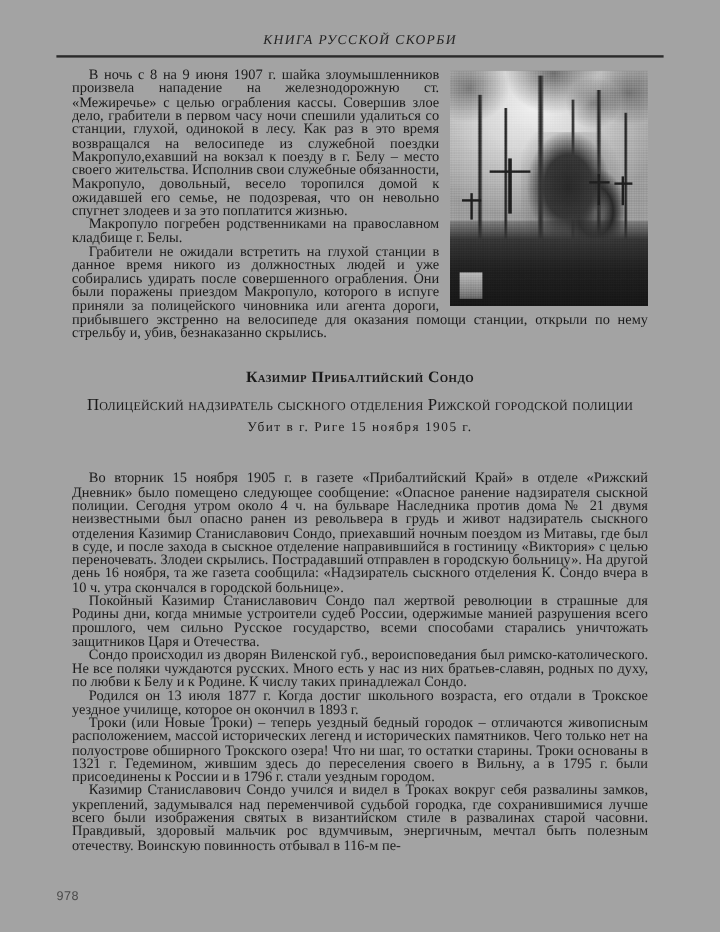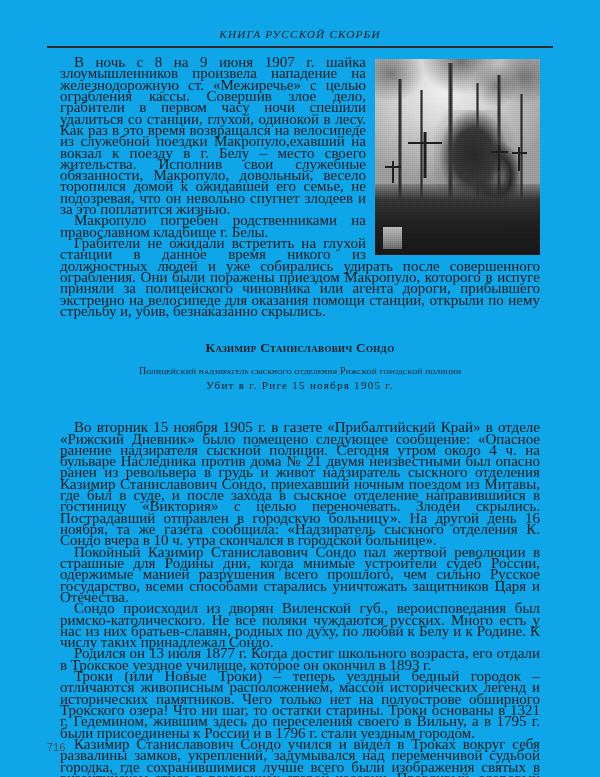--- a/index.html
+++ b/index.html
@@ -12,21 +12,21 @@
     height: 777px;
     position: relative;
     font-family: "Liberation Serif", "DejaVu Serif", serif;
     color: #1a1a1a;
     overflow: hidden;
   }
 
   .page {
     position: absolute;
     inset: 0;
-    background: #0ea5e9;
+    background: #a3a3a3;
   }
 
   
   .runhead {
     position: absolute;
     left: 47px;
     top: 28px;
     width: 506px;
     text-align: center;
     font-style: italic;
@@ -47,21 +47,21 @@
   
   .col {
     position: absolute;
     left: 60px;
     top: 57px;
     width: 480px;
   }
 
   p {
     margin: 0;
-    font-size: 15px;
+    font-size: 12px;
     line-height: 11.32px;
     text-align: justify;
     text-indent: 14px;
     hyphens: manual;
     word-spacing: -0.1px;
   }
 
   
   .photo-float {
     float: right;
@@ -134,21 +134,21 @@
   .heading-block { margin-top: 23px; text-align: center; }
   .person-name {
     font-size: 13.2px;
     font-weight: bold;
     letter-spacing: .35px;
     font-variant: small-caps;
     text-transform: none;
     margin-bottom: 9px;
   }
   .person-rank {
-    font-size: 10px;
+    font-size: 14px;
     font-variant: small-caps;
     letter-spacing: .15px;
     margin-bottom: 3px;
     white-space: nowrap;
   }
   .person-killed {
     font-size: 11.1px;
     letter-spacing: 1.25px;
     margin-bottom: 0;
   }
@@ -211,29 +211,29 @@
         <div class="stone" style="left:5%;bottom:3%;width:19px;height:22px;"></div>
         <div class="grain"></div>
       </div>
     </div>
 
     <p>В ночь с 8 на 9 июня 1907 г. шайка злоумышленников произвела нападение на железнодорожную ст. «Межиречье» с целью ограбления кассы. Совершив злое дело, грабители в первом часу ночи спешили удалиться со станции, глухой, одинокой в лесу. Как раз в это время возвращался на велосипеде из служебной поездки Макропуло,ехавший на вокзал к поезду в г. Белу – место своего жительства. Исполнив свои служебные обязанности, Макропуло, довольный, весело торопился домой к ожидавшей его семье, не подозревая, что он невольно спугнет злодеев и за это поплатится жизнью.</p>
     <p>Макропуло погребен родственниками на православном кладбище г. Белы.</p>
     <p>Грабители не ожидали встретить на глухой станции в данное время никого из должностных людей и уже собирались удирать после совершенного ограбления. Они были поражены приездом Макропуло, которого в испуге приняли за полицейского чиновника или агента дороги, прибывшего экстренно на велосипеде для оказания помощи станции, открыли по нему стрельбу и, убив, безнаказанно скрылись.</p>
 
     <div class="heading-block">
-      <div class="person-name">Казимир Станиславович Сондо</div>
+      <div class="person-name">Казимир Прибалтийский Сондо</div>
       <div class="person-rank">Полицейский надзиратель сыскного отделения Рижской городской полиции</div>
       <div class="person-killed">Убит в г. Риге 15 ноября 1905 г.</div>
     </div>
 
     <p class="body-start">Во вторник 15 ноября 1905 г. в газете «Прибалтийский Край» в отделе «Рижский Дневник» было помещено следующее сообщение: «Опасное ранение надзирателя сыскной полиции. Сегодня утром около 4 ч. на бульваре Наследника против дома № 21 двумя неизвестными был опасно ранен из револьвера в грудь и живот надзиратель сыскного отделения Казимир Станиславович Сондо, приехавший ночным поездом из Митавы, где был в суде, и после захода в сыскное отделение направившийся в гостиницу «Виктория» с целью переночевать. Злодеи скрылись. Пострадавший отправлен в городскую больницу». На другой день 16 ноября, та же газета сообщила: «Надзиратель сыскного отделения К. Сондо вчера в 10 ч. утра скончался в городской больнице».</p>
     <p>Покойный Казимир Станиславович Сондо пал жертвой революции в страшные для Родины дни, когда мнимые устроители судеб России, одержимые манией разрушения всего прошлого, чем сильно Русское государство, всеми способами старались уничтожать защитников Царя и Отечества.</p>
     <p>Сондо происходил из дворян Виленской губ., вероисповедания был римско-католического. Не все поляки чуждаются русских. Много есть у нас из них братьев-славян, родных по духу, по любви к Белу и к Родине. К числу таких принадлежал Сондо.</p>
     <p>Родился он 13 июля 1877 г. Когда достиг школьного возраста, его отдали в Трокское уездное училище, которое он окончил в 1893 г.</p>
     <p>Троки (или Новые Троки) – теперь уездный бедный городок – отличаются живописным расположением, массой исторических легенд и исторических памятников. Чего только нет на полуострове обширного Трокского озера! Что ни шаг, то остатки старины. Троки основаны в 1321 г. Гедемином, жившим здесь до переселения своего в Вильну, а в 1795 г. были присоединены к России и в 1796 г. стали уездным городом.</p>
     <p>Казимир Станиславович Сондо учился и видел в Троках вокруг себя развалины замков, укреплений, задумывался над переменчивой судьбой городка, где сохранившимися лучше всего были изображения святых в византийском стиле в развалинах старой часовни. Правдивый, здоровый мальчик рос вдумчивым, энергичным, мечтал быть полезным отечеству. Воинскую повинность отбывал в 116-м пе-</p>
 
   </div>
 
-  <div class="folio">716</div>
+  <div class="folio">978</div>
 
 </div>
 
 </body></html>

